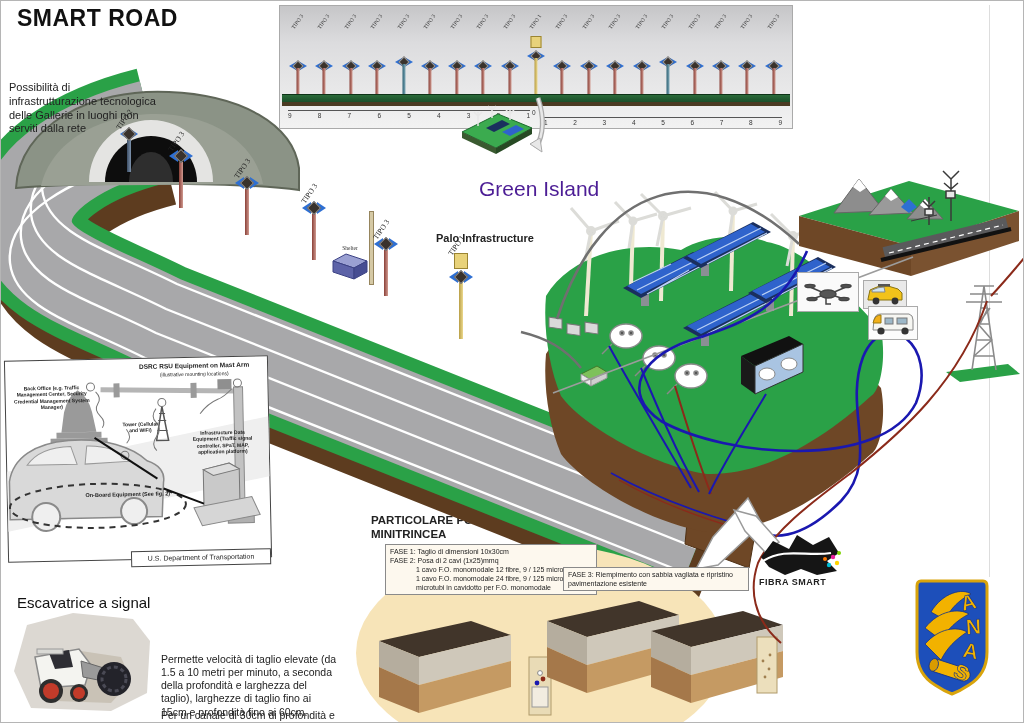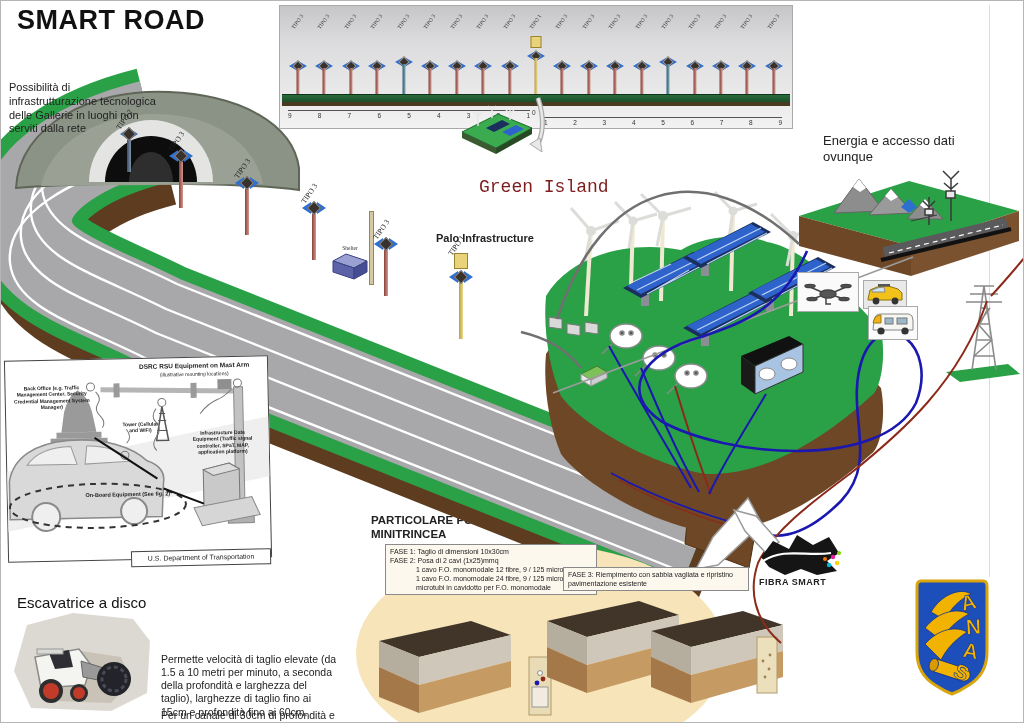--- a/index.html
+++ b/index.html
@@ -2,24 +2,24 @@
 <html><head>
 <meta charset="utf-8">
 <style>
   html,body{margin:0;padding:0;background:#fff;}
   #canvas{position:relative;width:1024px;height:723px;background:#fff;border:1px solid #b5b5b5;
           font-family:"Liberation Sans",sans-serif;overflow:hidden;box-sizing:border-box;}
   .abs{position:absolute;}
   svg{display:block;overflow:visible;}
 
   
-  #page-title{left:16px;top:4px;font-size:27px;font-weight:700;color:#111;letter-spacing:.5px;}
+  #page-title{left:16px;top:4px;font-size:23px;font-weight:700;color:#111;letter-spacing:.5px;}
   #intro-text{left:8px;top:52px;width:150px;font-size:11px;line-height:1.25;color:#222;margin-top:28px;}
   #energia-label{left:822px;top:132px;width:160px;font-size:13px;color:#222;line-height:1.2;}
-  #gi-title{left:478px;top:176px;font-size:18px;color:#7f1d1d;font-family:Liberation Mono, monospace;}
+  #gi-title{left:478px;top:176px;font-size:21px;color:#4c1d95;}
   #gi-sub{left:479px;top:201px;width:260px;font-size:10.5px;font-weight:700;color:#333;line-height:1.2;}
   #palo-op{left:362px;top:178px;width:110px;font-size:8.5px;font-family:"Liberation Serif",serif;color:#333;line-height:1.2;text-decoration:underline dotted 0px;border-bottom:0;}
   #palo-multi{left:435px;top:231px;font-size:11px;font-weight:700;color:#222;}
   #fibra-label{left:758px;top:576px;font-size:9px;font-weight:700;color:#222;letter-spacing:.5px;}
   #mini-title{left:370px;top:513px;width:170px;font-size:11.5px;font-weight:700;color:#222;line-height:1.2;}
   #esc-title{left:16px;top:593px;font-size:15px;color:#111;}
   #esc-p1{left:160px;top:652px;width:178px;font-size:10.5px;color:#222;line-height:1.25;}
   #esc-p2{left:160px;top:708px;width:190px;font-size:10.5px;color:#222;}
 
   
@@ -571,21 +571,20 @@
     </svg>
     <svg class="abs" style="left:248px;top:90px" width="22" height="64" viewBox="0 0 22 64">
       <path d="M10,2 C16,20 16,38 8,52" stroke="#aaa" stroke-width="5" fill="none"></path>
       <path d="M10,2 C16,20 16,38 8,52" stroke="#e8e8e8" stroke-width="2.5" fill="none"></path>
       <polygon points="2,48 14,56 12,42" fill="#e8e8e8" stroke="#aaa"></polygon>
     </svg>
   </div>
 
   <div id="page-title" class="abs z6">SMART ROAD</div>
   <div id="intro-text" class="abs z6">Possibilità di infrastrutturazione tecnologica delle Gallerie in luoghi non serviti dalla rete</div>
-  <div id="energia-label" class="abs z6">Energia e accesso dati ovunque</div>
   <div id="gi-title" class="abs z6">Green Island</div>
   <div id="palo-multi" class="abs z6">Palo Infrastructure</div>
   <div id="fibra-label" class="abs z7">FIBRA SMART</div>
 
   <div class="rpole tipo2" style="left:106px;top:116px">
     <span class="plabel">TIPO 2</span>
     <span class="bowtie">
         <i class="tl"></i>
         <i class="dia"></i>
         <i class="tr"></i>
@@ -729,21 +728,21 @@
       <rect width="48" height="32" fill="#fbfbfb"></rect>
       <path d="M4,23 L5,13 Q6,7 12,7 L40,7 Q44,8 44,13 L44,23 Z" fill="#f6f6f2" stroke="#888"></path>
       <path d="M4,16 L12,16 L12,8 Q7,8 5,13 Z" fill="#f2b01a" stroke="#9a7a10"></path>
       <rect x="16" y="11" width="8" height="6" fill="#9db8c8" stroke="#777"></rect>
       <rect x="28" y="11" width="10" height="6" fill="#9db8c8" stroke="#777"></rect>
       <circle cx="12" cy="24" r="3.6" fill="#333"></circle>
         <circle cx="36" cy="24" r="3.6" fill="#333"></circle>
     </svg>
   </div>
 
-  <div id="esc-title" class="abs">Escavatrice a disco</div>
+  <div id="esc-title" class="abs">Escavatrice a signal</div>
   <div class="abs" style="left:10px;top:610px;z-index:5">
     <svg width="142" height="104" viewBox="0 0 142 104">
       <polygon points="16,14 62,2 122,8 139,30 136,82 100,100 20,97 3,60" fill="#dcd8d2"></polygon>
       <polygon points="40,60 70,40 110,46 120,70 100,92 45,90" fill="#c9c2b6"></polygon>
 
       <path d="M24,46 L68,38 L80,54 L74,74 L30,77 Z" fill="#f4f4f0" stroke="#8a8a8a" stroke-width="1.5"></path>
       <polygon points="38,42 58,39 62,56 44,58" fill="#2e2e34"></polygon>
       <path d="M70,50 L96,58 L92,70 L72,66 Z" fill="#9a9a9a" stroke="#666"></path>
       <rect x="26" y="38" width="26" height="5" fill="#d9d9d5" stroke="#999"></rect>
 

